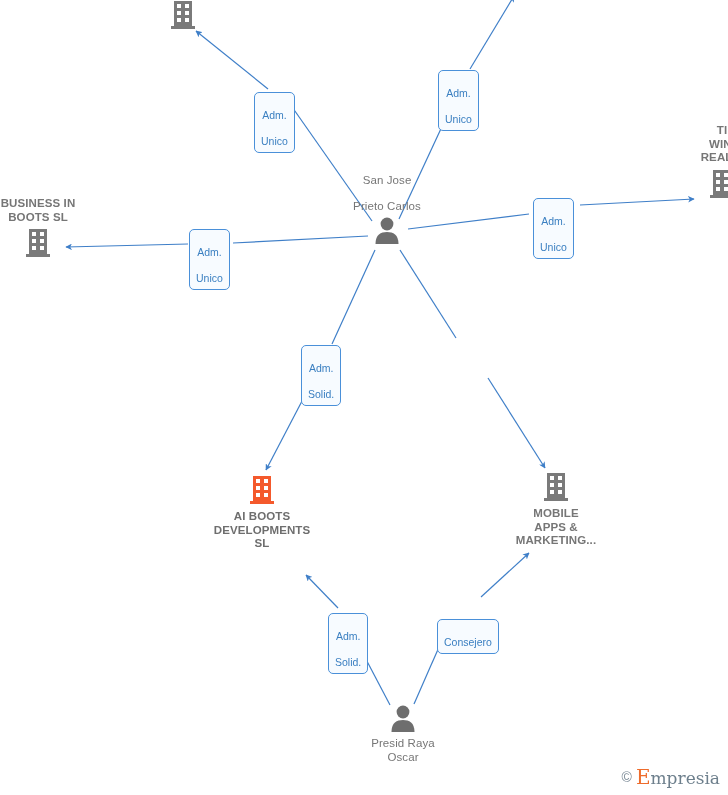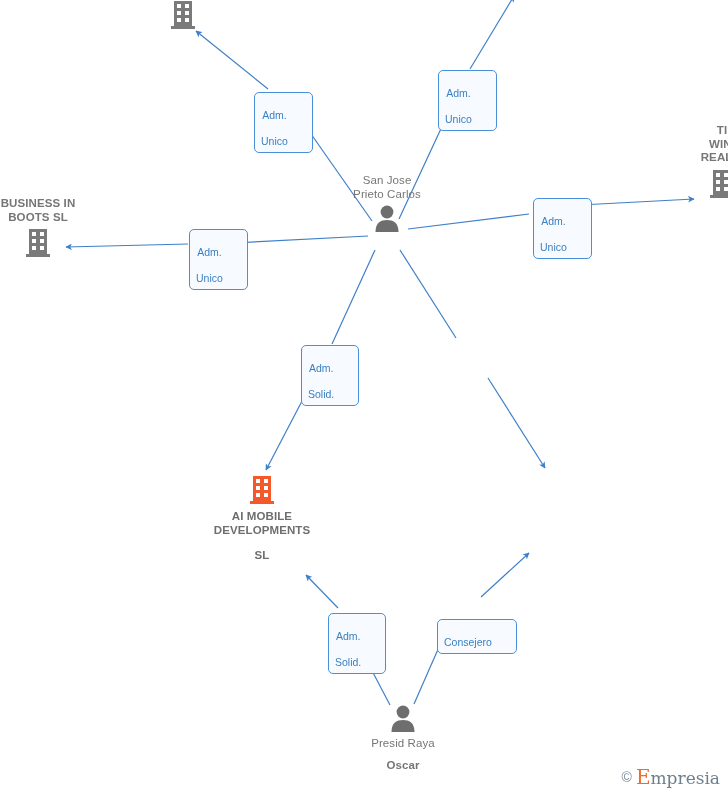--- a/index.html
+++ b/index.html
@@ -55,21 +55,21 @@
   }
   .edge-label {
     position: absolute;
     background: #f7fbff;
     border: 1px solid #4a90d9;
     border-radius: 5px;
     color: #3a7fc1;
     font-size: 10.5px;
     line-height: 13px;
     text-align: center;
-    padding: 3px 24px 4px 6px;
+    padding: 3px 6px 4px 6px;
     white-space: pre-line;
     box-sizing: border-box;
   }
   .watermark {
     position: absolute;
     right: 8px;
     bottom: 6px;
     display: flex;
     align-items: center;
     gap: 4px;
@@ -175,21 +175,21 @@
           <rect x="15" y="11" width="4" height="4"></rect>
           <rect x="7" y="18" width="4" height="4"></rect>
           <rect x="15" y="18" width="4" height="4"></rect>
         </g>
       </svg>
     </span>
   </div>
 
   <div class="node person" style="left:387px; top:172px;">
     <span class="label">San Jose</span>
-    <span class="label" style="margin-top:0;">Prieto Carlos</span>
+    <span class="label" style="margin-top:12px;">Prieto Carlos</span>
     <span class="glyph" style="margin-top:3px;">
       <svg width="28" height="28" viewBox="0 0 28 28" xmlns="http://www.w3.org/2000/svg">
         <circle cx="14" cy="8" r="6.4" fill="#6e6e6e"></circle>
         <path d="M 2.5 28 C 2.5 18.6 7.8 16 14 16 C 20.2 16 25.5 18.6 25.5 28 Z" fill="#6e6e6e"></path>
       </svg>
     </span>
   </div>
 
   <div class="node company" style="left:722px; top:122px;">
     <span class="label">TI</span>
@@ -219,35 +219,54 @@
         <g fill="#ffffff">
           <rect x="7" y="4" width="4" height="4"></rect>
           <rect x="15" y="4" width="4" height="4"></rect>
           <rect x="7" y="11" width="4" height="4"></rect>
           <rect x="15" y="11" width="4" height="4"></rect>
           <rect x="7" y="18" width="4" height="4"></rect>
           <rect x="15" y="18" width="4" height="4"></rect>
         </g>
       </svg>
     </span>
-    <span class="label">AI MOBILE</span>
+    <span class="label">AI BOOTS</span>
     <span class="label" style="margin-top:0;text-align:center;">DEVELOPMENTS</span>
-    <span class="label" style="margin-top:12px;">SL</span>
-  </div>
-
+    <span class="label" style="margin-top:0;">SL</span>
+  </div>
+
+  <div class="node company" style="left:556px; top:472px;">
+    <span class="glyph">
+      <svg width="26" height="30" viewBox="0 0 26 30" xmlns="http://www.w3.org/2000/svg">
+        <rect x="4" y="1" width="18" height="26" fill="#7a7a7a"></rect>
+        <rect x="1" y="26" width="24" height="3" fill="#7a7a7a"></rect>
+        <g fill="#ffffff">
+          <rect x="7" y="4" width="4" height="4"></rect>
+          <rect x="15" y="4" width="4" height="4"></rect>
+          <rect x="7" y="11" width="4" height="4"></rect>
+          <rect x="15" y="11" width="4" height="4"></rect>
+          <rect x="7" y="18" width="4" height="4"></rect>
+          <rect x="15" y="18" width="4" height="4"></rect>
+        </g>
+      </svg>
+    </span>
+    <span class="label">MOBILE</span>
+    <span class="label" style="margin-top:0;">APPS &amp;</span>
+    <span class="label" style="margin-top:0;">MARKETING...</span>
+  </div>
 
   <div class="node person" style="left:403px; top:704px;">
     <span class="glyph">
       <svg width="28" height="28" viewBox="0 0 28 28" xmlns="http://www.w3.org/2000/svg">
         <circle cx="14" cy="8" r="6.4" fill="#6e6e6e"></circle>
         <path d="M 2.5 28 C 2.5 18.6 7.8 16 14 16 C 20.2 16 25.5 18.6 25.5 28 Z" fill="#6e6e6e"></path>
       </svg>
     </span>
     <span class="label">Presid Raya</span>
-    <span class="label" style="margin-top:8px;font-weight:bold;">Oscar</span>
+    <span class="label" style="margin-top:0;">Oscar</span>
   </div>
 
   <div class="edge-label" style="left:254px; top:92px;">
     <span>Adm.</span><br>
     <span>Unico</span>
   </div>
 
   <div class="edge-label" style="left:438px; top:70px;">
     <span>Adm.</span><br>
     <span>Unico</span>

